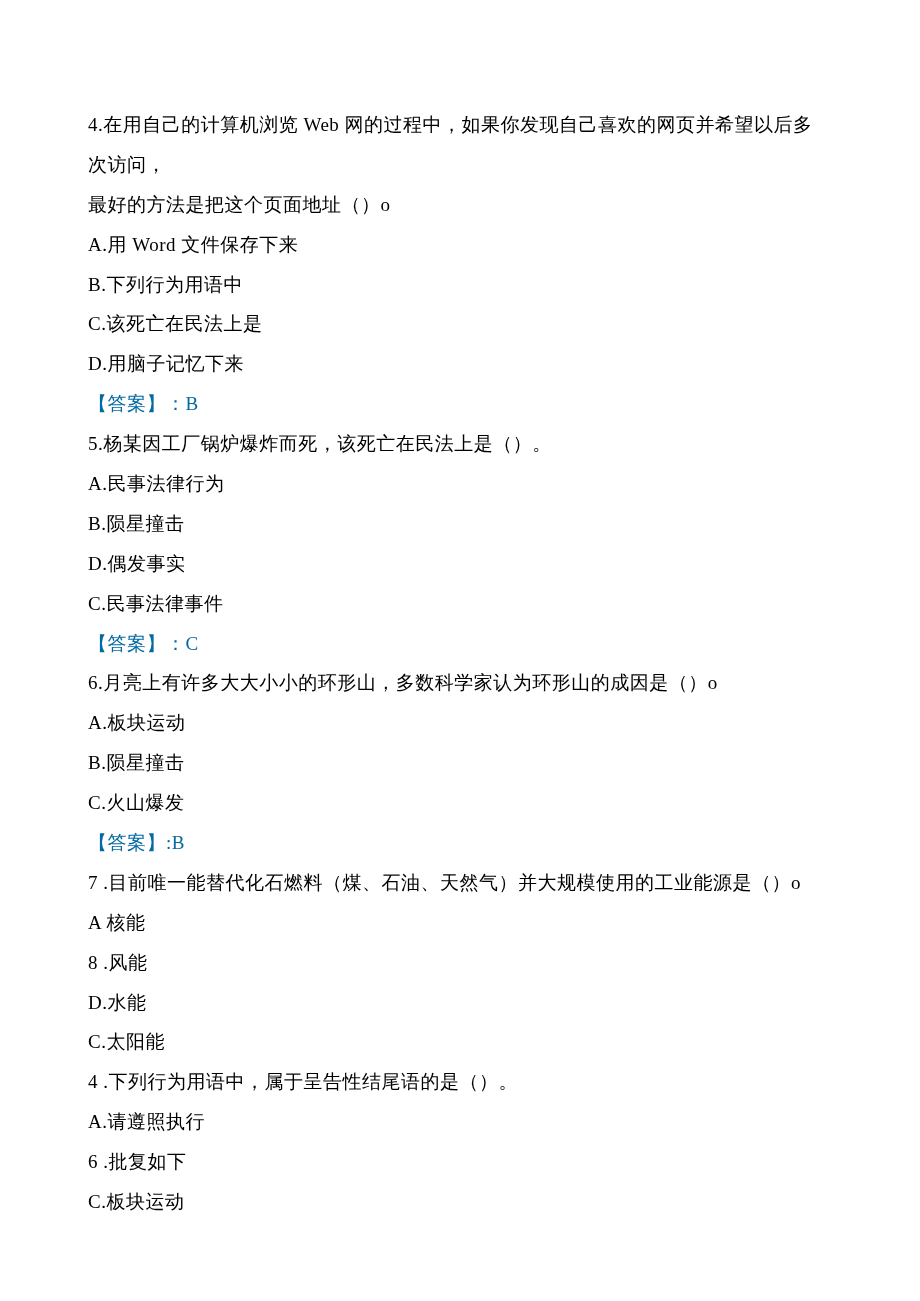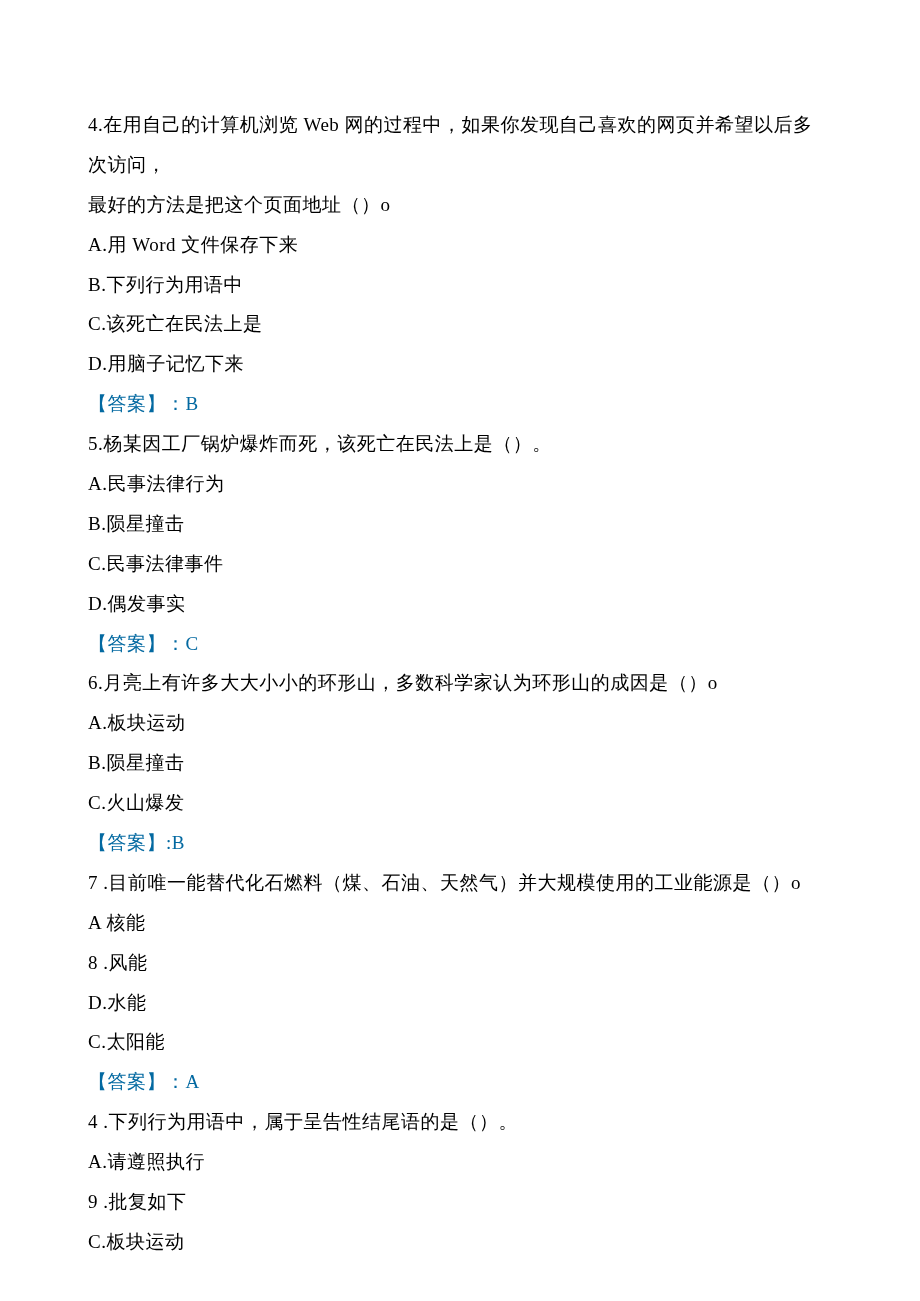--- a/index.html
+++ b/index.html
@@ -34,42 +34,41 @@
     <div>B.下列行为用语中</div>
     <div>C.该死亡在民法上是</div>
     <div>D.用脑子记忆下来</div>
     <div class="answer">【答案】：B</div>
   </div>
 
   <div>
     <div>5.杨某因工厂锅炉爆炸而死，该死亡在民法上是（）。</div>
     <div>A.民事法律行为</div>
     <div>B.陨星撞击</div>
+    <div>D.偶发事实</div>
     <div>C.民事法律事件</div>
-    <div>D.偶发事实</div>
     <div class="answer">【答案】：C</div>
   </div>
 
   <div>
     <div>6.月亮上有许多大大小小的环形山，多数科学家认为环形山的成因是（）o</div>
     <div>A.板块运动</div>
     <div>B.陨星撞击</div>
     <div>C.火山爆发</div>
     <div class="answer">【答案】:B</div>
   </div>
 
   <div>
     <div>7 .目前唯一能替代化石燃料（煤、石油、天然气）并大规模使用的工业能源是（）o</div>
     <div>A 核能</div>
     <div>8 .风能</div>
     <div>D.水能</div>
     <div>C.太阳能</div>
-    <div class="answer">【答案】：A</div>
   </div>
 
   <div>
     <div>4 .下列行为用语中，属于呈告性结尾语的是（）。</div>
     <div>A.请遵照执行</div>
-    <div>9 .批复如下</div>
+    <div>6 .批复如下</div>
     <div>C.板块运动</div>
   </div>
 
 </div>
 
 </body></html>

